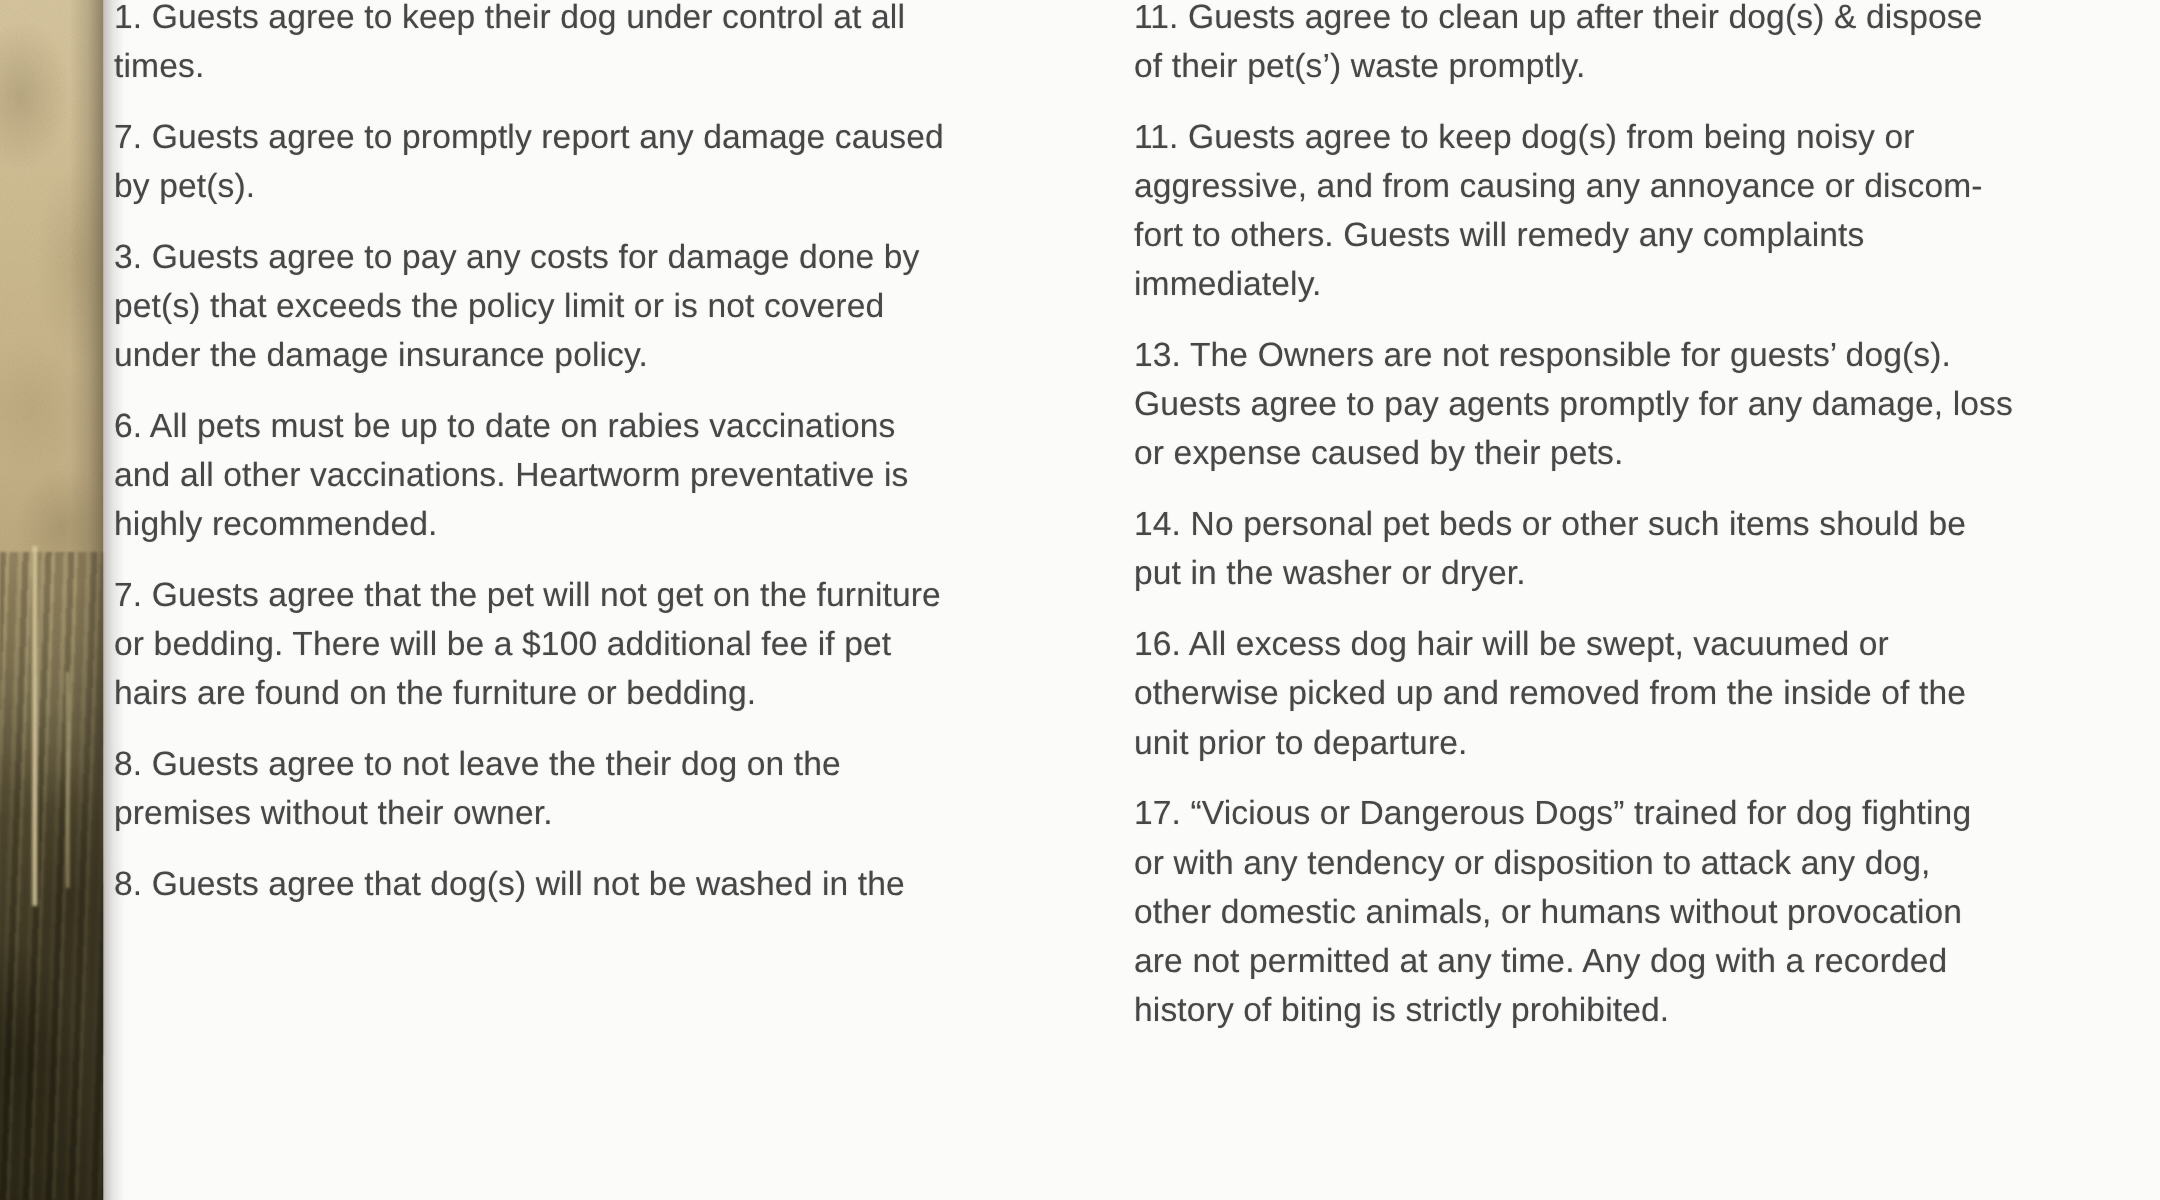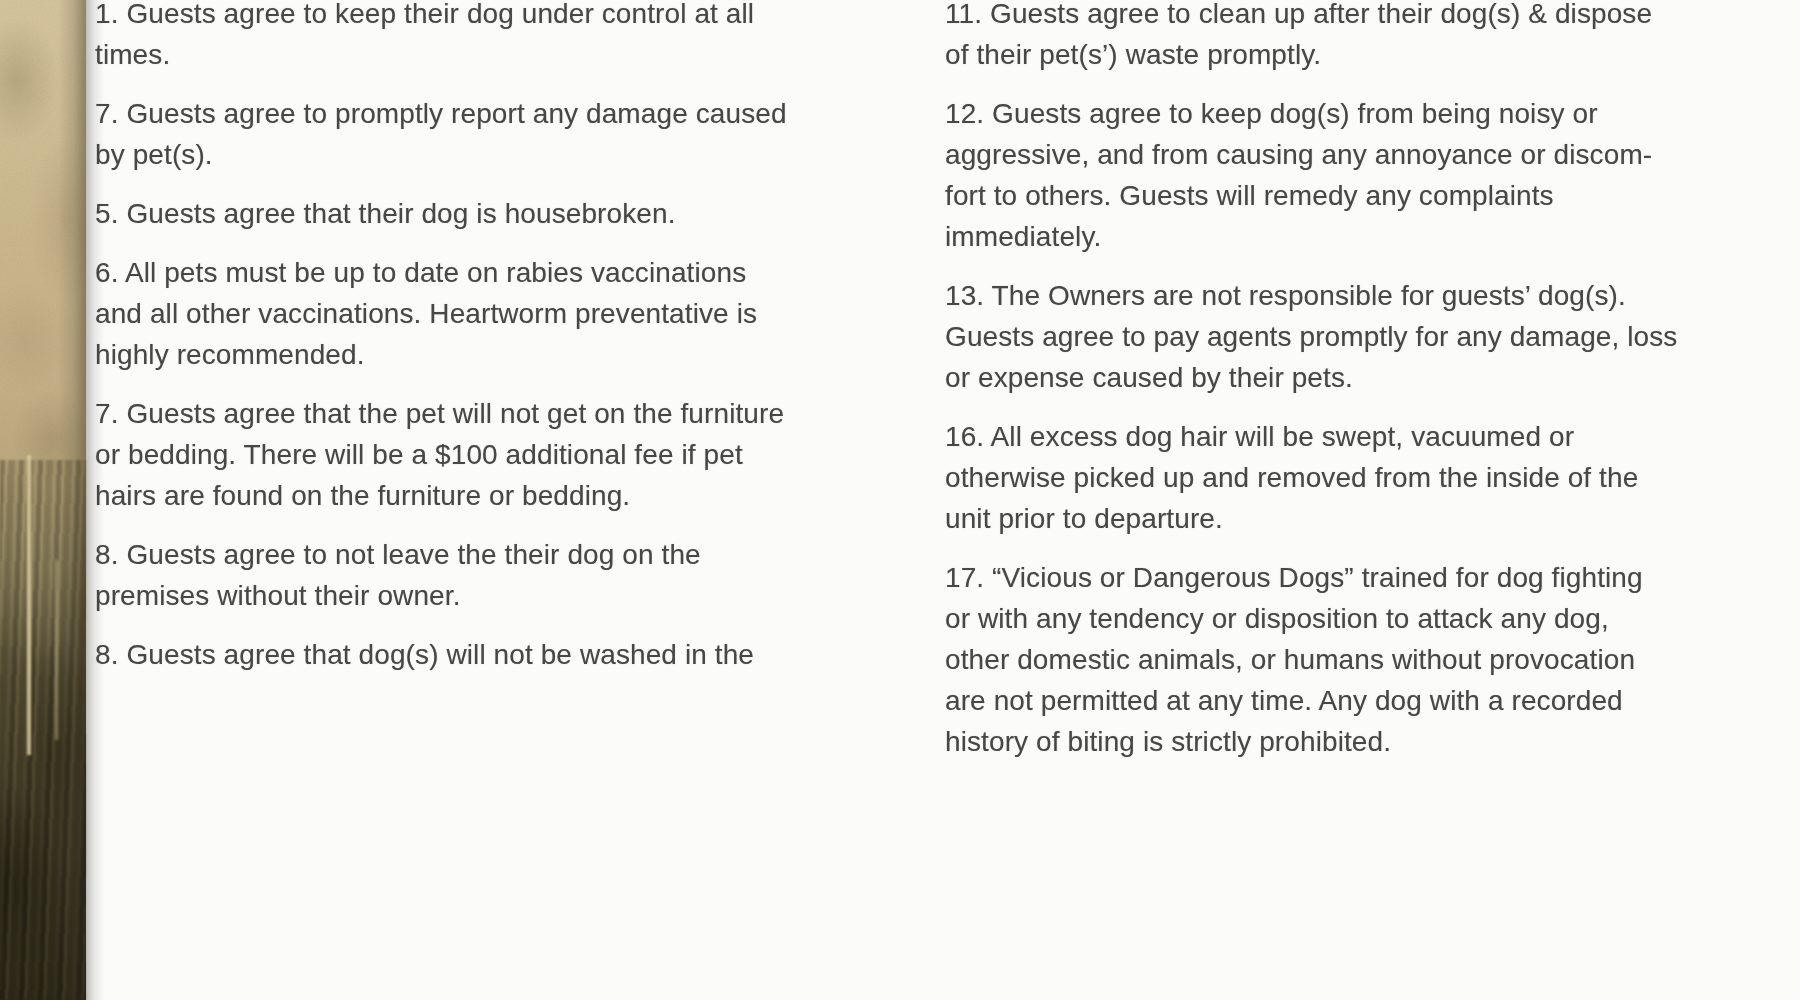--- a/index.html
+++ b/index.html
@@ -98,42 +98,46 @@
     </svg>
     <div class="photo-edge"></div>
   </div>
   <div class="page-edge-shadow"></div>
 
   <div class="col col-left">
     <p class="policy-item">1. Guests agree to keep their dog under control at all
 times.</p>
     <p class="policy-item">7. Guests agree to promptly report any damage caused
 by pet(s).</p>
-    <p class="policy-item">5. Guests agree that their dog is housebroken.</p>
+    <p class="policy-item">3. Guests agree to pay any costs for damage done by
+pet(s) that exceeds the policy limit or is not covered
+under the damage insurance policy.</p>
     <p class="policy-item">6. All pets must be up to date on rabies vaccinations
 and all other vaccinations. Heartworm preventative is
 highly recommended.</p>
     <p class="policy-item">7. Guests agree that the pet will not get on the furniture
 or bedding. There will be a $100 additional fee if pet
 hairs are found on the furniture or bedding.</p>
     <p class="policy-item">8. Guests agree to not leave the their dog on the
 premises without their owner.</p>
     <p class="policy-item">8. Guests agree that dog(s) will not be washed in the</p>
   </div>
 
   <div class="col col-right">
     <p class="policy-item">11. Guests agree to clean up after their dog(s) &amp; dispose
 of their pet(s’) waste promptly.</p>
-    <p class="policy-item">12. Guests agree to keep dog(s) from being noisy or
+    <p class="policy-item">11. Guests agree to keep dog(s) from being noisy or
 aggressive, and from causing any annoyance or discom-
 fort to others. Guests will remedy any complaints
 immediately.</p>
     <p class="policy-item">13. The Owners are not responsible for guests’ dog(s).
 Guests agree to pay agents promptly for any damage, loss
 or expense caused by their pets.</p>
+    <p class="policy-item">14. No personal pet beds or other such items should be
+put in the washer or dryer.</p>
     <p class="policy-item">16. All excess dog hair will be swept, vacuumed or
 otherwise picked up and removed from the inside of the
 unit prior to departure.</p>
     <p class="policy-item">17. “Vicious or Dangerous Dogs” trained for dog fighting
 or with any tendency or disposition to attack any dog,
 other domestic animals, or humans without provocation
 are not permitted at any time. Any dog with a recorded
 history of biting is strictly prohibited.</p>
   </div>
 

